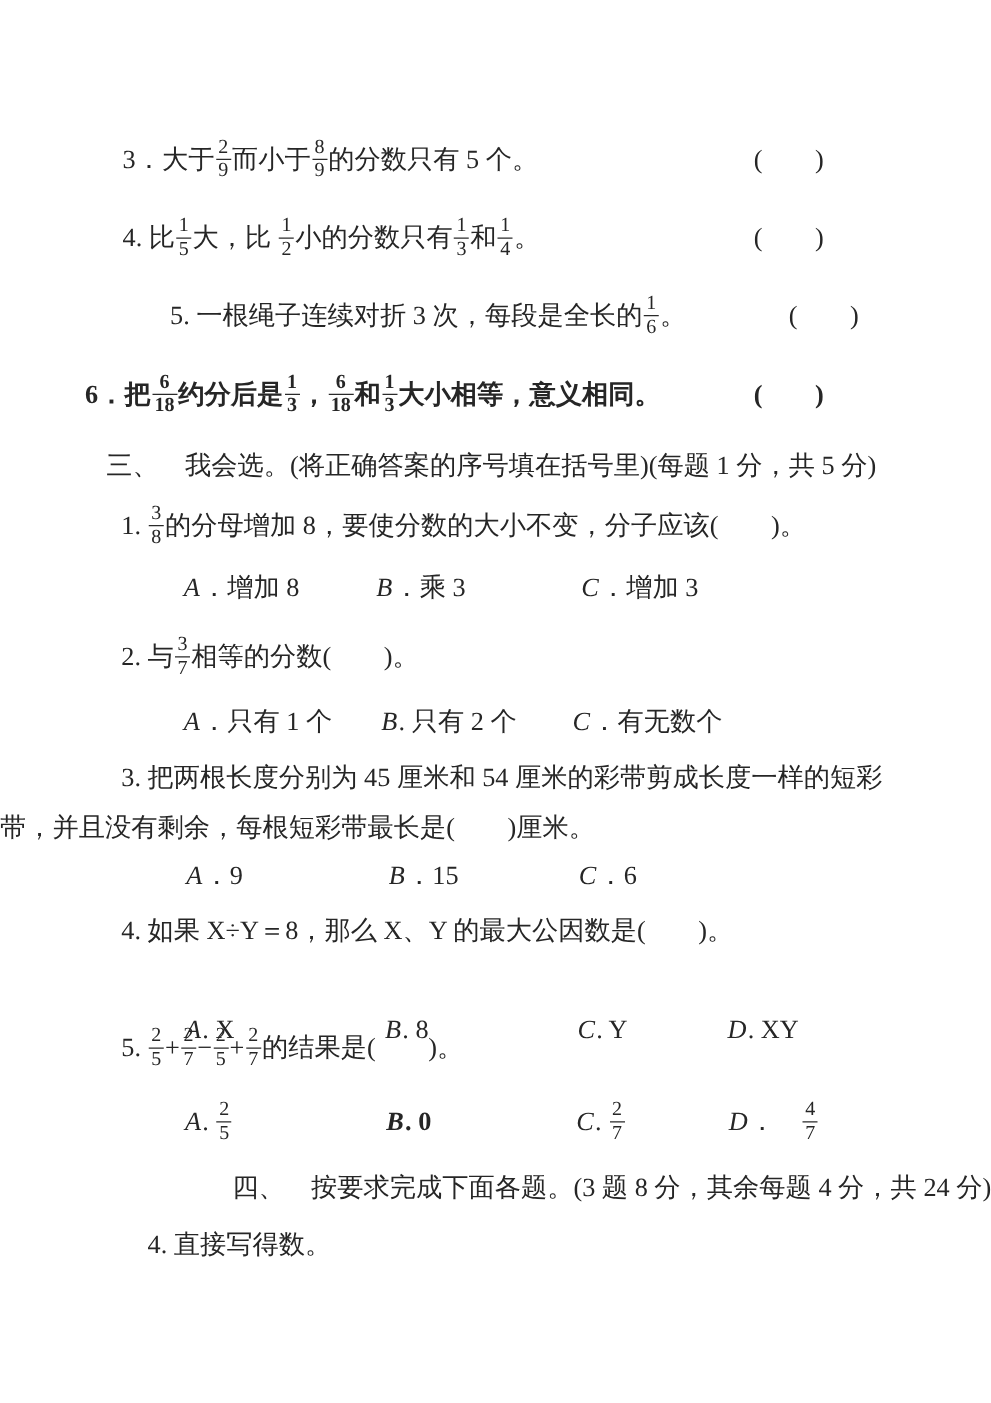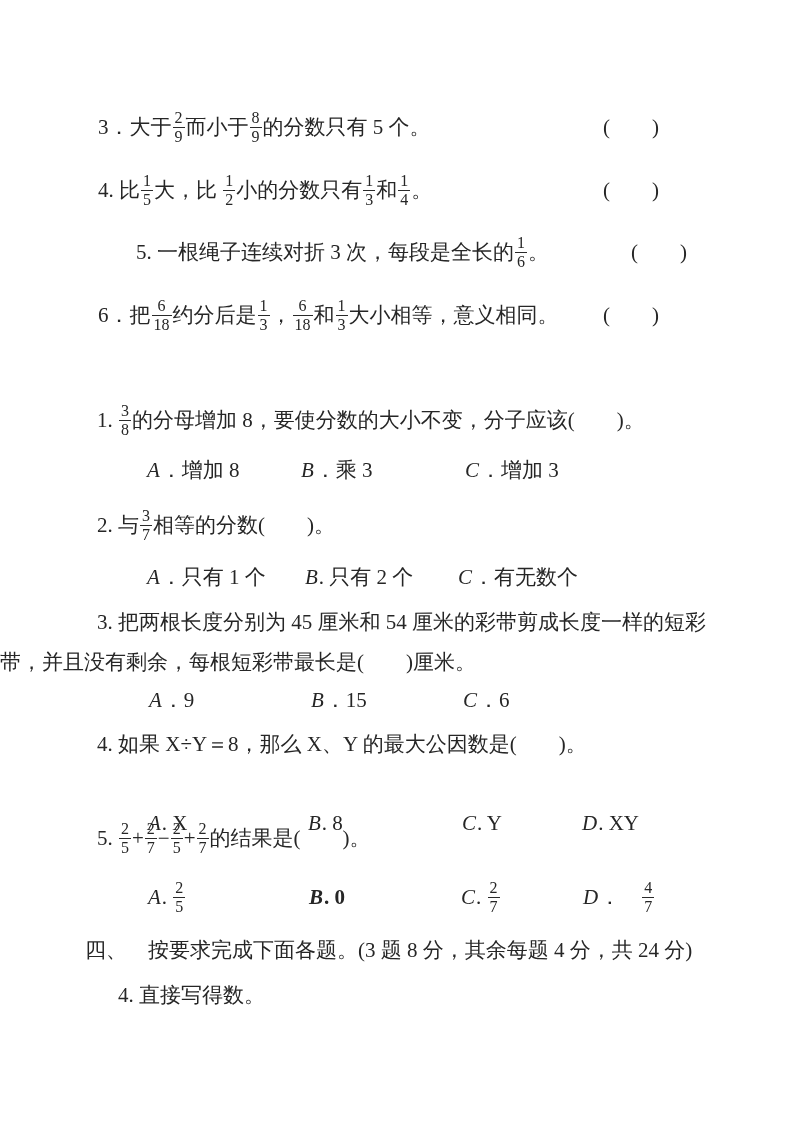--- a/index.html
+++ b/index.html
@@ -39,25 +39,26 @@
     <span class="bracket">(　　)</span>
   </div>
   <div class="row frow" style="top:162px; padding-left:98px;">
     <span>4. 比<span class="frac"><span class="fn">1</span><span class="fd">5</span></span>大，比 <span class="frac"><span class="fn">1</span><span class="fd">2</span></span>小的分数只有<span class="frac"><span class="fn">1</span><span class="fd">3</span></span>和<span class="frac"><span class="fn">1</span><span class="fd">4</span></span>。</span>
     <span class="bracket">(　　)</span>
   </div>
   <div class="row frow" style="top:224px; padding-left:108px;margin-left:28px;">
     <span>5. 一根绳子连续对折 3 次，每段是全长的<span class="frac"><span class="fn">1</span><span class="fd">6</span></span>。</span>
     <span class="bracket">(　　)</span>
   </div>
-  <div class="row frow" style="top:287px; padding-left:98px;">
+  <div class="row frow" style="top:287px; padding-left:68px;font-weight:bold;">
     <span>6．把<span class="frac"><span class="fn">6</span><span class="fd">18</span></span>约分后是<span class="frac"><span class="fn">1</span><span class="fd">3</span></span>，<span class="frac"><span class="fn">6</span><span class="fd">18</span></span>和<span class="frac"><span class="fn">1</span><span class="fd">3</span></span>大小相等，意义相同。</span>
     <span class="bracket">(　　)</span>
   </div>
 
+  <div class="row trow" style="top:359px; padding-left:85px;">三、　我会选。(将正确答案的序号填在括号里)(每题 1 分，共 5 分)</div>
 
   <div class="row frow" style="top:392px; padding-left:97px;">1. <span class="frac"><span class="fn">3</span><span class="fd">8</span></span>的分母增加 8，要使分数的大小不变，分子应该(　　)。</div>
   <div class="row orow trow" style="top:457px; height:27px;">
       <span class="opt" style="left: 147px;"><i>A</i>．增加 8</span>
       <span class="opt" style="left: 301px;"><i>B</i>．乘 3</span>
       <span class="opt" style="left: 465px;"><i>C</i>．增加 3</span>
     </div>
 
   <div class="row frow" style="top:497px; padding-left:97px;">2. 与<span class="frac"><span class="fn">3</span><span class="fd">7</span></span>相等的分数(　　)。</div>
   <div class="row orow trow" style="top:564px; height:27px;">
@@ -83,16 +84,16 @@
     </div>
 
   <div class="row frow" style="top:810px; padding-left:97px;">5. <span class="frac"><span class="fn">2</span><span class="fd">5</span></span>+<span class="frac"><span class="fn">2</span><span class="fd">7</span></span>−<span class="frac"><span class="fn">2</span><span class="fd">5</span></span>+<span class="frac"><span class="fn">2</span><span class="fd">7</span></span>的结果是(　　)。</div>
   <div class="row orow frow" style="top:869px;">
       <span class="opt" style="left: 148px;"><i>A</i>. <span class="frac"><span class="fn">2</span><span class="fd">5</span></span></span>
       <span class="opt" style="left: 309px; font-weight: bold;"><i>B</i>. 0</span>
       <span class="opt" style="left: 461px;"><i>C</i>. <span class="frac"><span class="fn">2</span><span class="fd">7</span></span></span>
       <span class="opt" style="left: 583px;"><i>D</i>．　<span class="frac"><span class="fn">4</span><span class="fd">7</span></span></span>
     </div>
 
-  <div class="row trow" style="top:937px; padding-left:85px;">四、　按要求完成下面各题。(3 题 8 分，其余每题 4 分，共 24 分)</div>
+  <div class="row trow" style="top:937px; padding-left:85px;text-align:right;">四、　按要求完成下面各题。(3 题 8 分，其余每题 4 分，共 24 分)</div>
   <div class="row trow" style="top:982px; padding-left:118px;">4. 直接写得数。</div>
 
 </div>
 
 </body></html>

